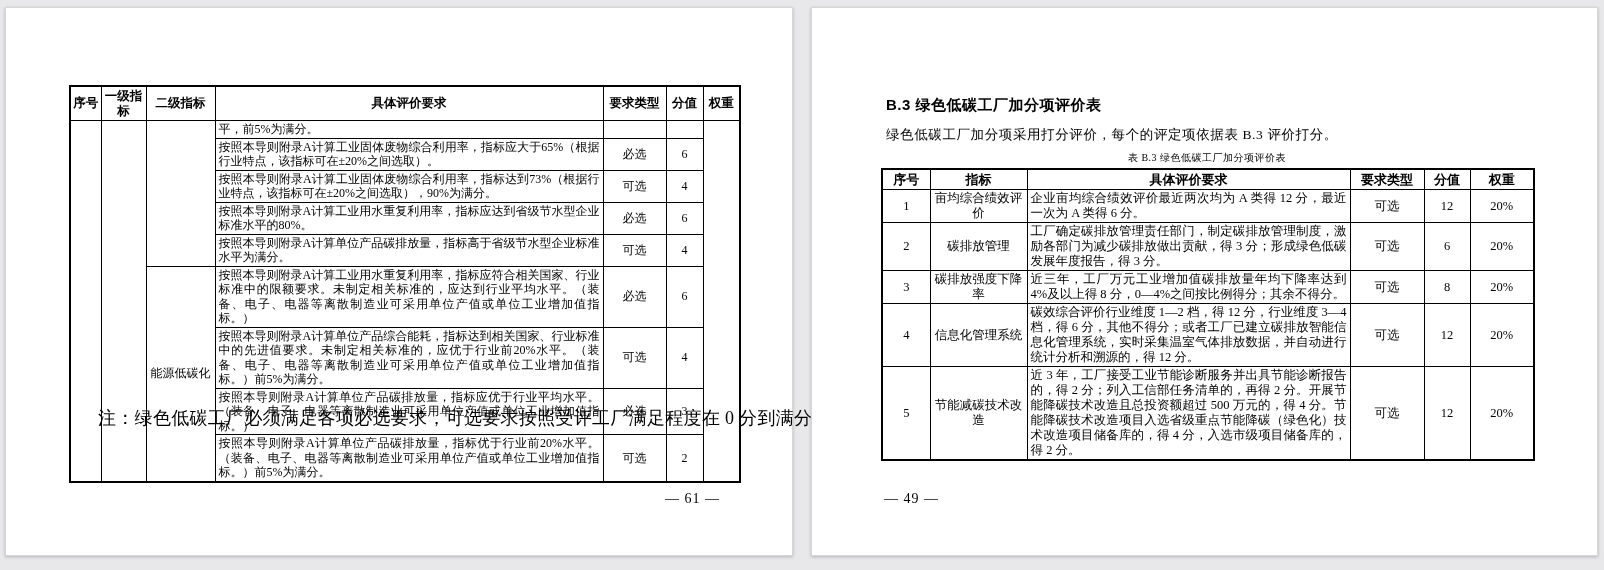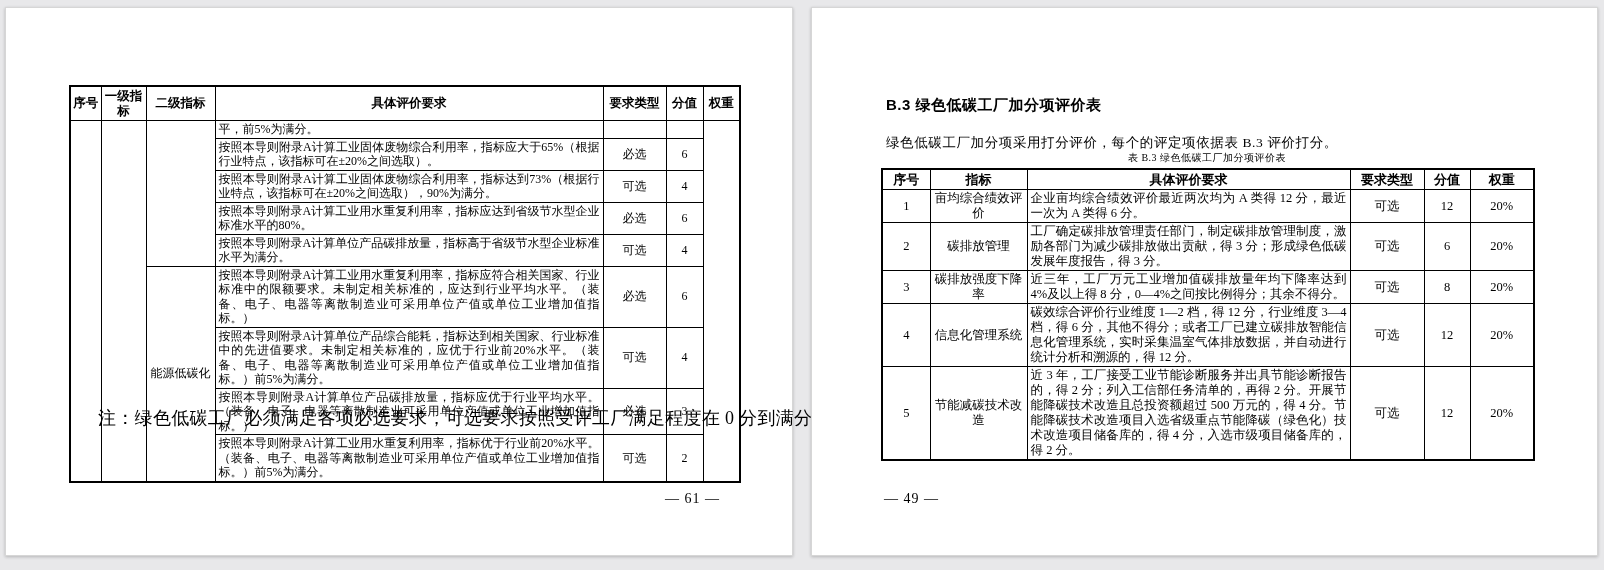--- a/index.html
+++ b/index.html
@@ -71,21 +71,20 @@
     font-weight: bold;
     font-size: 15px;
     letter-spacing: 0.5px;
   }
   .body-par {
     position: absolute;
     left: 74px; top: 118px;
     font-size: 13.5px;
     letter-spacing: 0.6px;
     white-space: nowrap;
-    margin-top: 8px;
   }
   .tbl-caption {
     position: absolute;
     left: 69px; top: 143px;
     width: 652px;
     text-align: center;
     font-size: 10px;
     letter-spacing: 0.5px;
   }
   .page-footer {
@@ -165,21 +164,21 @@
           <td class="req">按照本导则附录A计算单位产品综合能耗，指标达到相关国家、行业标准中的先进值要求。未制定相关标准的，应优于行业前20%水平。（装备、电子、电器等离散制造业可采用单位产值或单位工业增加值指标。）前5%为满分。</td>
           <td class="ctr">可选</td>
           <td class="ctr">4</td>
         </tr>
         <tr>
           <td class="req">按照本导则附录A计算单位产品碳排放量，指标应优于行业平均水平。（装备、电子、电器等离散制造业可采用单位产值或单位工业增加值指标。）</td>
           <td class="ctr">必选</td>
           <td class="ctr">3</td>
         </tr>
         <tr>
-          <td class="req">按照本导则附录A计算工业用水重复利用率，指标优于行业前20%水平。（装备、电子、电器等离散制造业可采用单位产值或单位工业增加值指标。）前5%为满分。</td>
+          <td class="req">按照本导则附录A计算单位产品碳排放量，指标优于行业前20%水平。（装备、电子、电器等离散制造业可采用单位产值或单位工业增加值指标。）前5%为满分。</td>
           <td class="ctr">可选</td>
           <td class="ctr">2</td>
         </tr>
       </tbody>
     </table>
 
     <div class="note">注：绿色低碳工厂必须满足各项必选要求，可选要求按照受评工厂满足程度在 0 分到满分中取值。</div>
     <div class="page-footer footer-right">— 61 —</div>
   </div>
 

